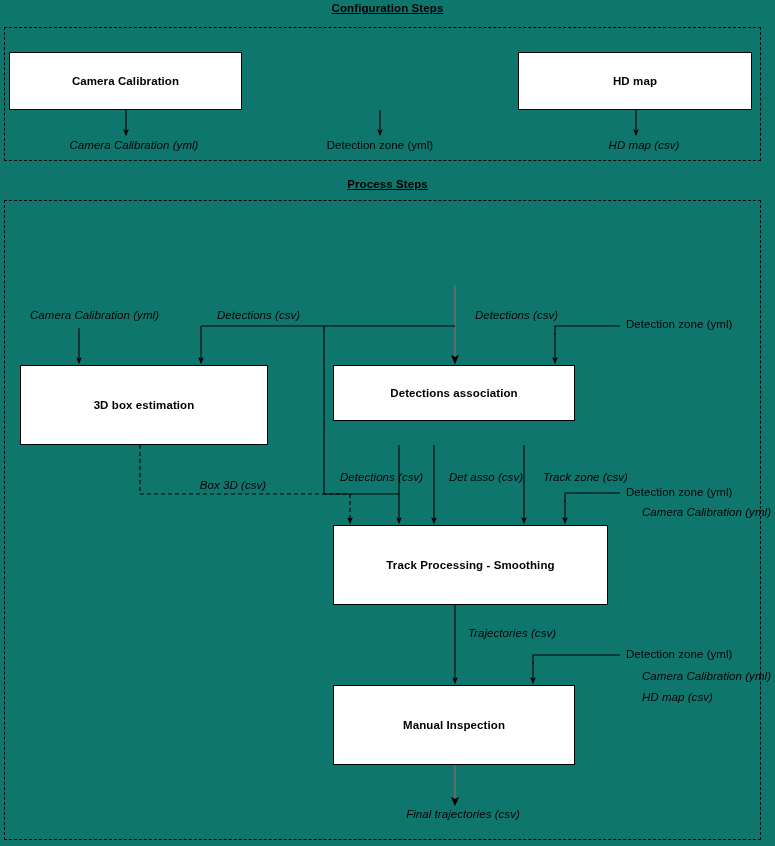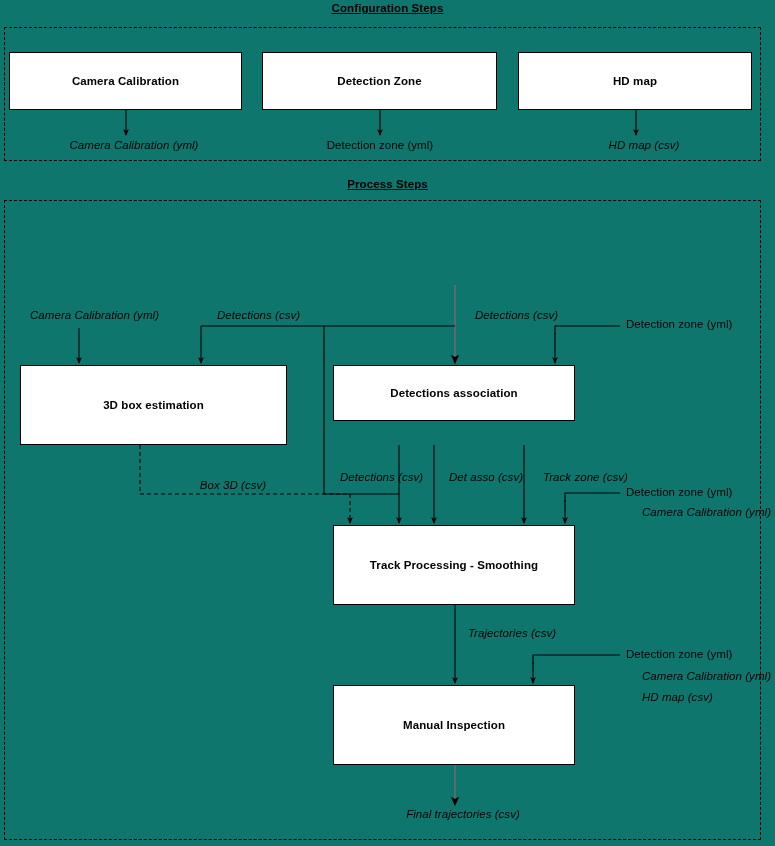--- a/index.html
+++ b/index.html
@@ -80,36 +80,35 @@
     </g>
   </svg>
 
   <div class="group-title" style="left:0;top:2px;width:775px;">Configuration Steps</div>
 
   <div class="group-box" style="left:4px;top:27px;width:757px;height:134px;"></div>
 
   <div class="proc-box" style="left:9px;top:52px;width:233px;height:58px;">Camera Calibration</div>
   <div class="lbl it ctr" style="left:126px;top:139px;">Camera Calibration (yml)</div>
 
-  <div class="proc-box" style="left:262px;top:52px;width:235px;height:58px;">Detection Zone</div>
   <div class="lbl ctr" style="left:380px;top:139px;">Detection zone (yml)</div>
 
   <div class="proc-box" style="left:518px;top:52px;width:234px;height:58px;">HD map</div>
   <div class="lbl it ctr" style="left:636px;top:139px;">HD map (csv)</div>
 
   <div class="group-title" style="left:0;top:178px;width:775px;">Process Steps</div>
 
   <div class="group-box" style="left:4px;top:200px;width:757px;height:640px;"></div>
 
 
-  <div class="proc-box" style="left:20px;top:365px;width:267px;height:80px;">3D box estimation</div>
+  <div class="proc-box" style="left:20px;top:365px;width:248px;height:80px;">3D box estimation</div>
 
   <div class="proc-box" style="left:333px;top:365px;width:242px;height:56px;">Detections association</div>
 
-  <div class="proc-box" style="left:333px;top:525px;width:242px;height:80px;">Track Processing - Smoothing</div>
+  <div class="proc-box" style="left:333px;top:525px;width:275px;height:80px;">Track Processing - Smoothing</div>
 
   <div class="proc-box" style="left:333px;top:685px;width:242px;height:80px;text-align:center;">Manual Inspection</div>
 
   <div class="lbl it" style="left:14px;top:309px;">Camera Calibration (yml)</div>
 
   <div class="lbl it" style="left:201px;top:309px;">Detections (csv)</div>
 
   <div class="lbl it" style="left:459px;top:309px;">Detections (csv)</div>
 
   <div class="lbl" style="left:626px;top:318px;">Detection zone (yml)</div>

